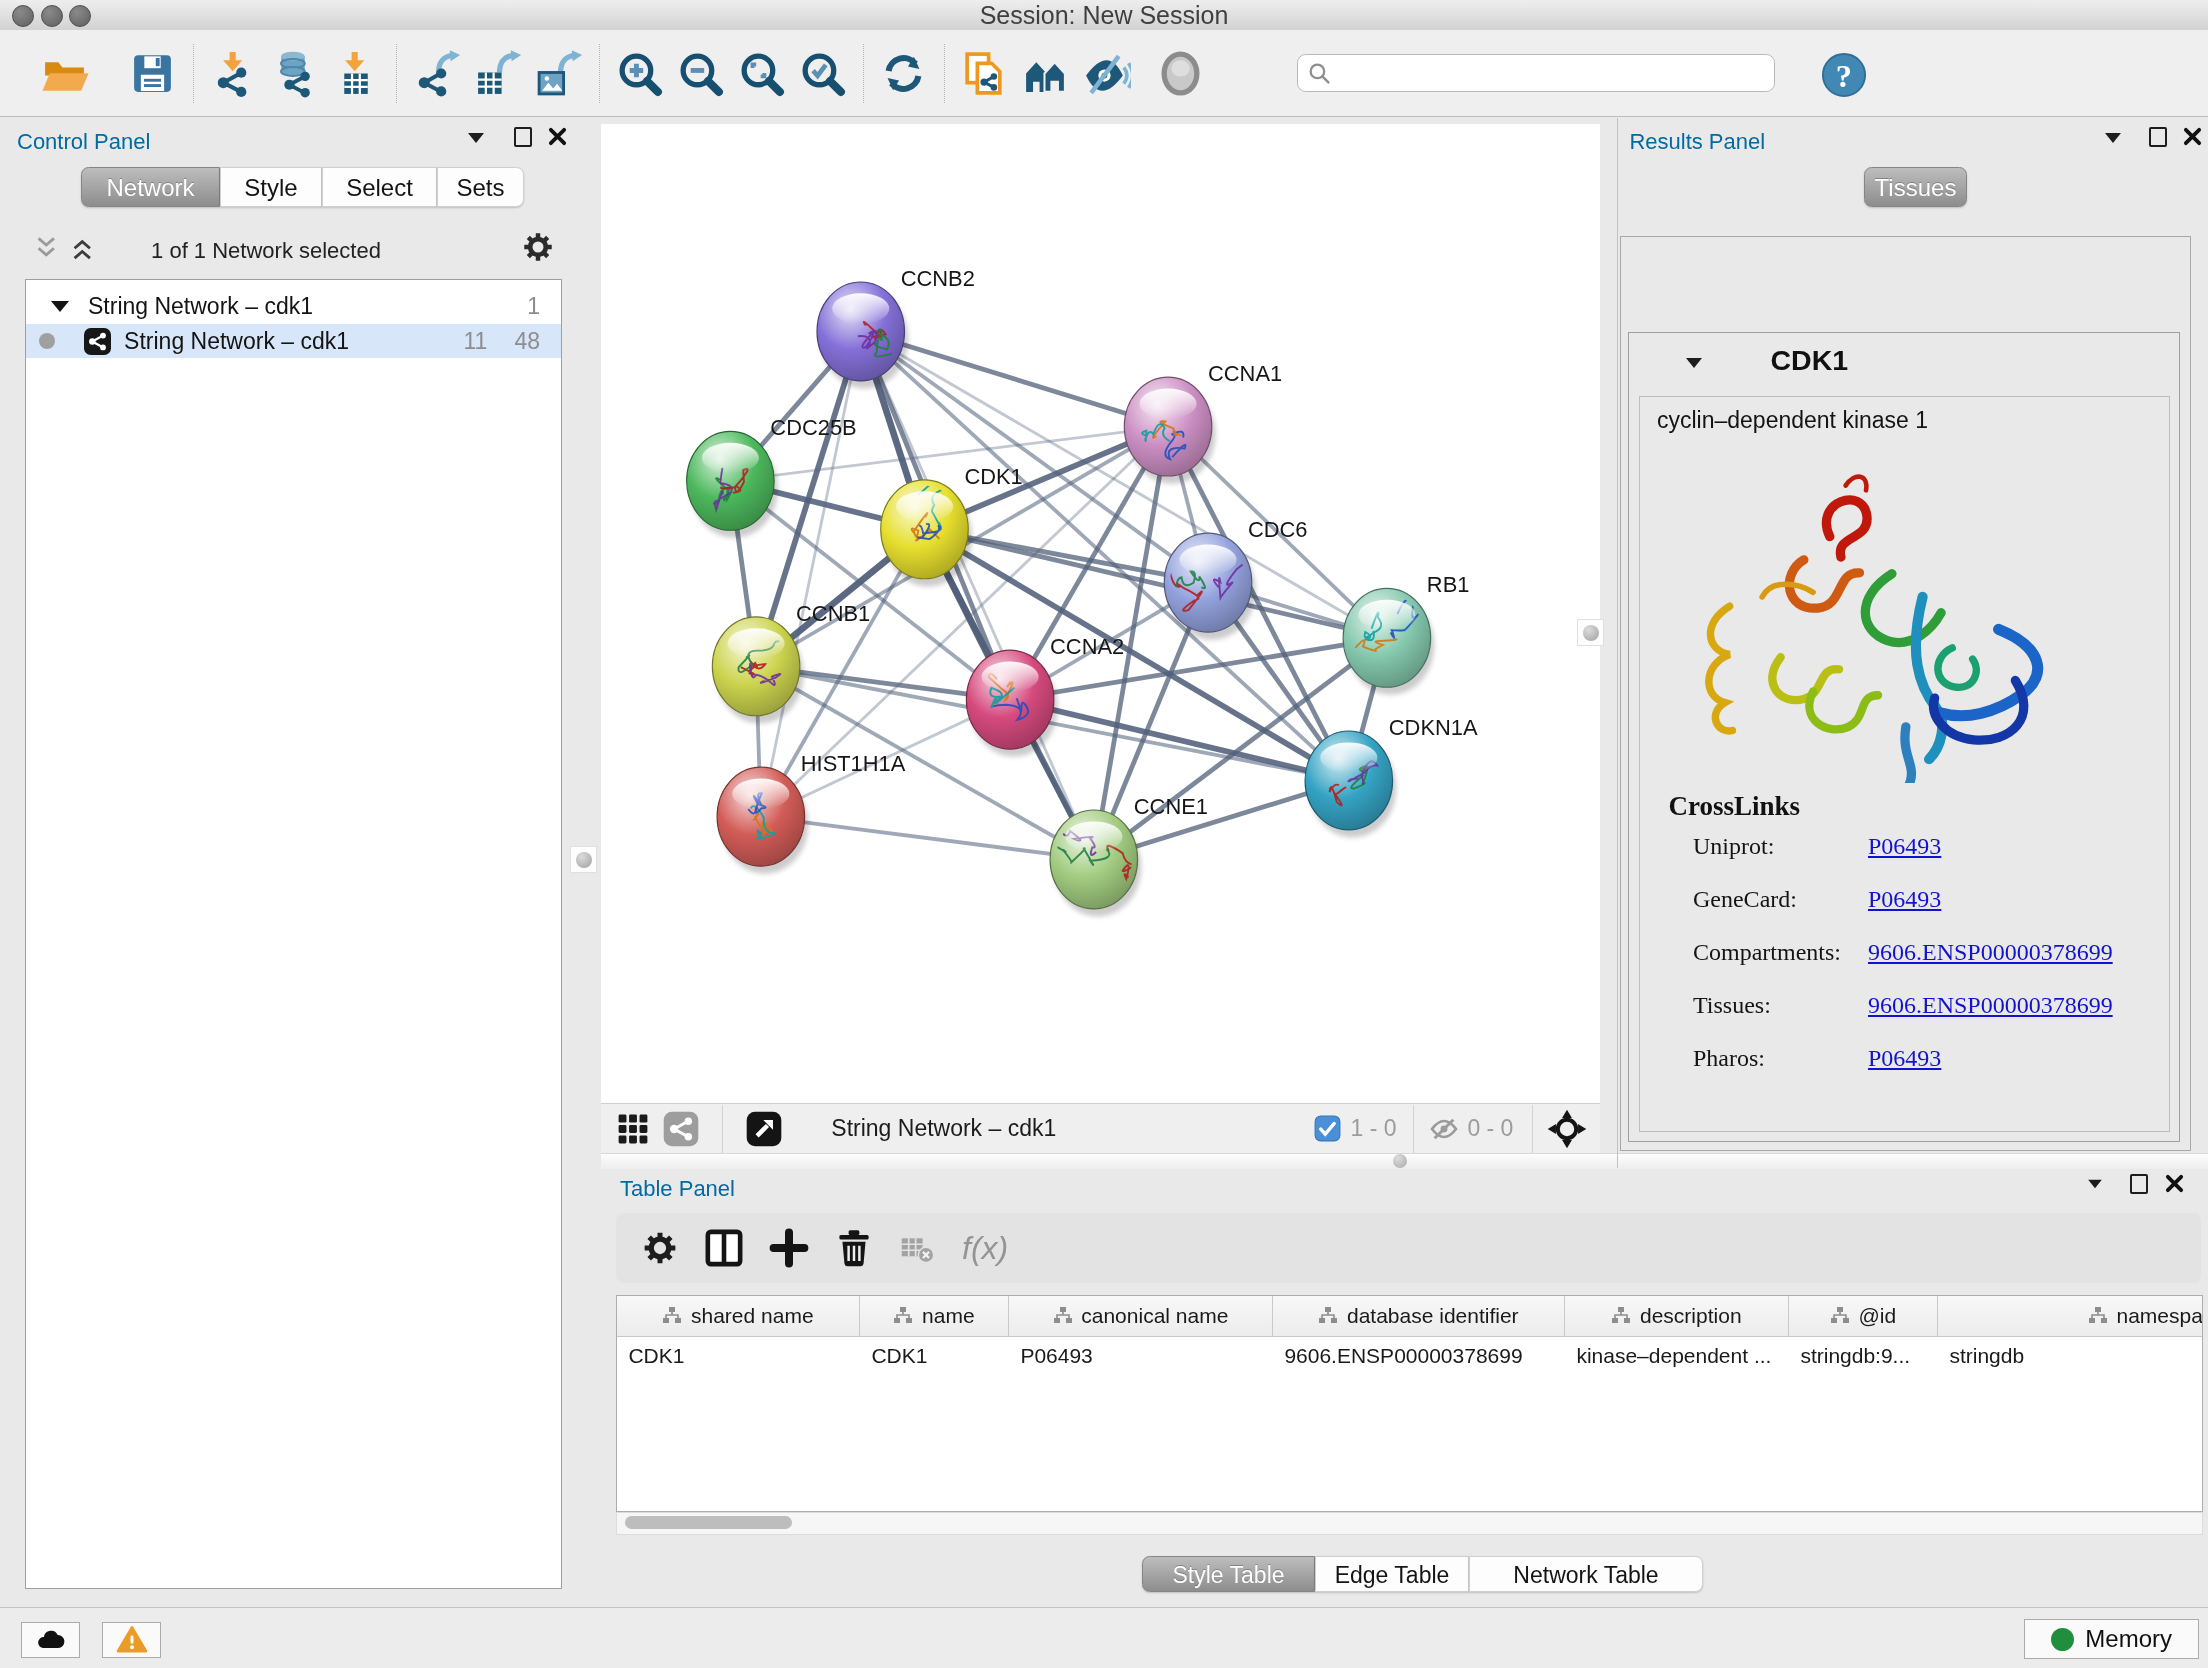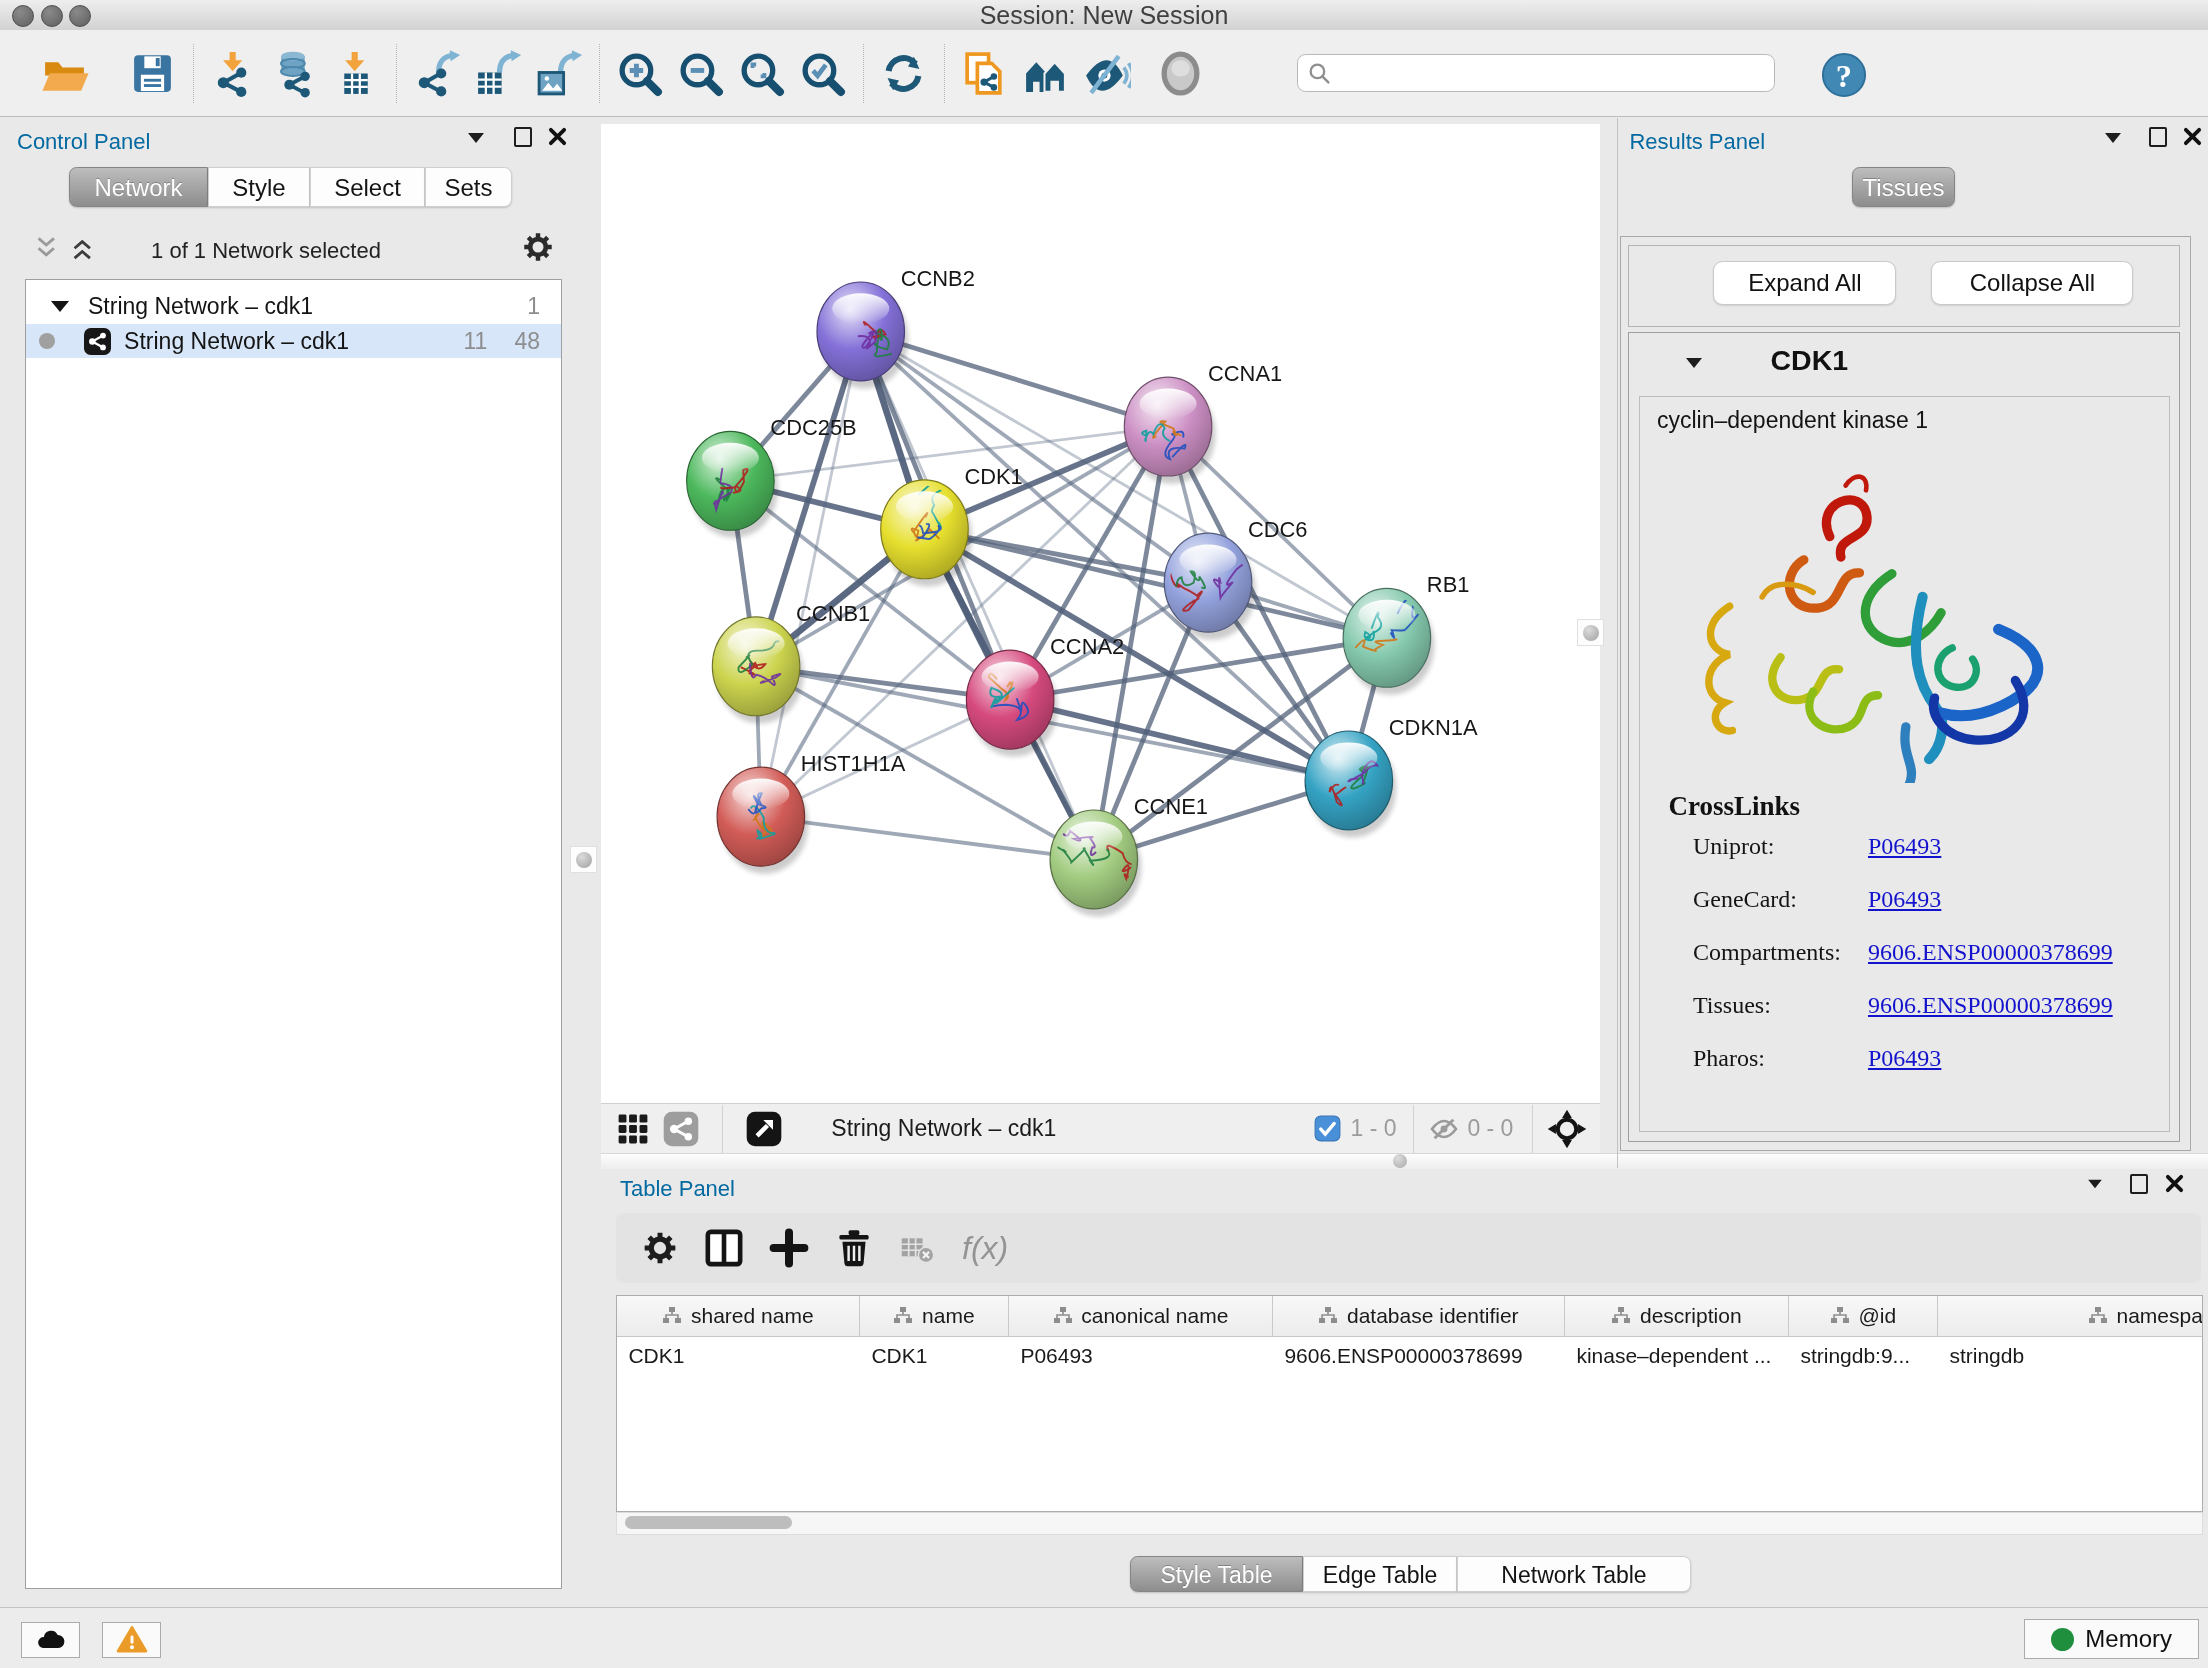--- a/index.html
+++ b/index.html
@@ -25,21 +25,21 @@
   
   .panel-title{font-size:22px;color:#0369a1;}
   .hdr-caret{width:0;height:0;border-left:8.6px solid transparent;border-right:8.6px solid transparent;
     border-top:10.5px solid #1d1d1d;display:inline-block;}
   .hdr-float{width:14.3px;height:16px;border:2.4px solid #1d1d1d;border-radius:1.9px;display:inline-block;}
   .whitebox{background:#fff;border:1.4px solid #9f9f9f;}
   .graybox{border:1.4px solid #b3b3b3;}
   
   .tab{position:absolute;height:40px;line-height:40px;text-align:center;font-size:24px;
     background:#fdfdfd;border:1px solid #cfcfcf;color:#141414;box-sizing:border-box;
-    box-shadow:0 1px 1.9px rgba(0,0,0,.18);}
+    box-shadow:0 1px 1.9px rgba(0,0,0,.18);margin-left:12px;}
   .tab.sel{background:linear-gradient(#bdbdbd,#8d8d8d);color:#fff;border-color:#858585;
     text-shadow:0 -1px 0 rgba(0,0,0,.25);}
   
   #tree-row1,#tree-row2{position:absolute;left:0;width:100%;height:34px;display:flex;align-items:center;font-size:23px;color:#141414;}
   #tree-row2{background:#d7e6f8;}
   .count{color:#8d8d8d;}
   .badge{width:27px;height:27px;border-radius:6.7px;background:#171717;flex:0 0 auto;}
   
   #netbar{left:601px;top:1103px;width:999px;height:49px;background:#efefef;
     border-top:1px solid #cfcfcf;display:flex;align-items:center;}
@@ -639,24 +639,20 @@
   <div class="abs panel-title" style="left:11.4px;top:11.4px">Results Panel</div>
   <span class="abs hdr-caret" style="left:487px;top:15px"></span>
   <span class="abs hdr-float" style="left:531px;top:8.6px"></span>
   <svg class="abs" style="left:565px;top:8.6px" width="19" height="19" viewBox="0 0 20 20">
     <path d="M3 3l14 14M17 3L3 17" stroke="#111" stroke-width="4" stroke-linecap="round"></path>
     </svg>
 
   <div class="tab sel" style="left:234px;top:49px;width:103px;border-radius:7.6px">Tissues</div>
 
   <div class="abs graybox" style="left:1.9px;top:118px;width:569px;height:913px;border-color:#a8a8a8">
-    <div class="abs graybox" style="left:7.6px;top:7.6px;width:550px;height:80px">
-      <button class="rbtn" style="left:84px;top:15px;width:183px">Expand All</button>
-      <button class="rbtn" style="left:302px;top:15px;width:202px">Collapse All</button>
-    </div>
 
     <div class="abs graybox" style="left:7.6px;top:95px;width:550px;height:808px;border-color:#9f9f9f">
       <span class="abs hdr-caret" style="left:57px;top:25px"></span>
       <div class="abs" style="left:141px;top:11.4px;font-size:28.5px;font-weight:bold;color:#111">CDK1</div>
 
       <div class="abs graybox" style="left:9.5px;top:63px;width:529px;height:734px;border-color:#bdbdbd;overflow:hidden">
         <div class="abs" style="left:17px;top:9.5px;font-size:23px;color:#141414">cyclin–dependent kinase 1</div>
 
         <svg class="abs" style="left:34px;top:51px" width="371" height="335" viewBox="0 0 400 360">
           <g fill="none" stroke-linecap="round">

